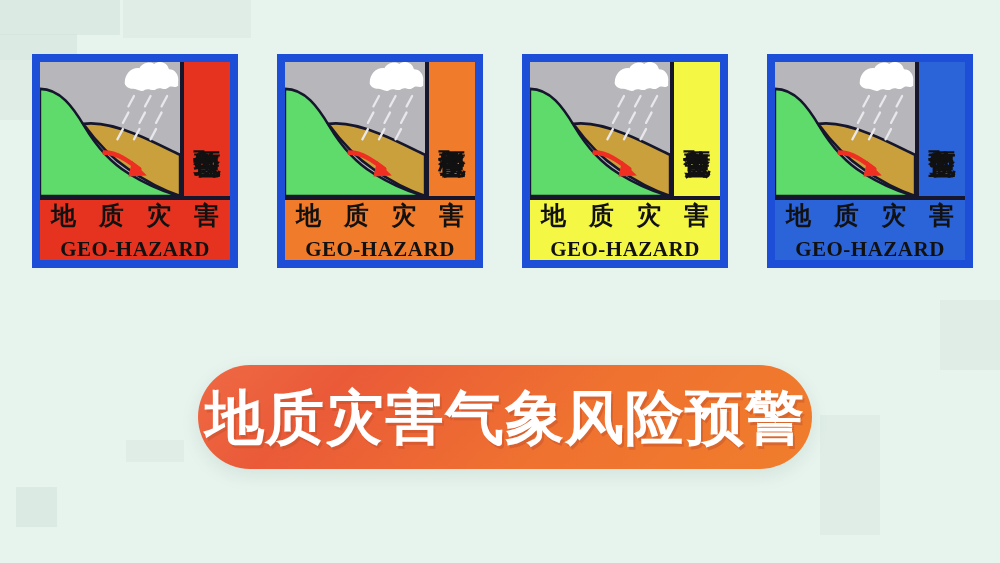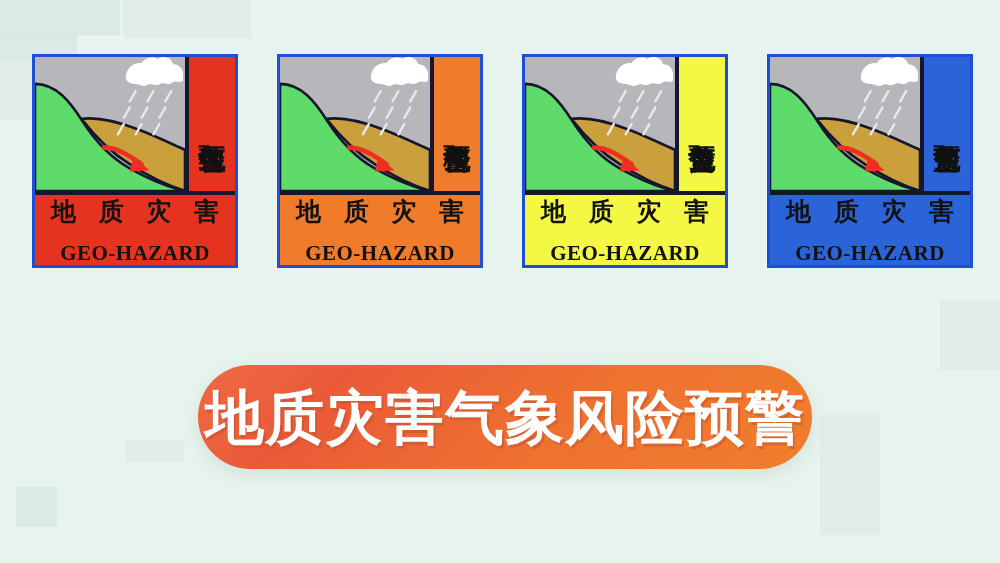--- a/index.html
+++ b/index.html
@@ -37,21 +37,21 @@
     top: 0;
     width: 1000px;
     height: 300px;
   }
   .hazard-icon {
     position: absolute;
     top: 54px;
     width: 206px;
     height: 214px;
     box-sizing: border-box;
-    border: 3px solid #1d4ed8;
+    border: 8px solid #1d4ed8;
     display: flex;
     flex-direction: column;
     background: #701a75;
   }
   .icon-upper {
     position: relative;
     flex: 0 0 138px;
     display: flex;
     box-sizing: border-box;
     border-bottom: 4px solid #16162c;
@@ -105,21 +105,21 @@
     line-height: 1.1;
     white-space: nowrap;
   }
   .en-label {
     font-family: "Liberation Serif", "DejaVu Serif", serif;
     font-size: 21px;
     font-weight: 700;
     letter-spacing: 0.5px;
     color: #111;
     line-height: 1.05;
-    margin-top: 16px;
+    margin-top: 8px;
     white-space: nowrap;
   }
 
   
   #title-banner {
     position: absolute;
     left: 198px;
     top: 365px;
     width: 614px;
     height: 104px;

